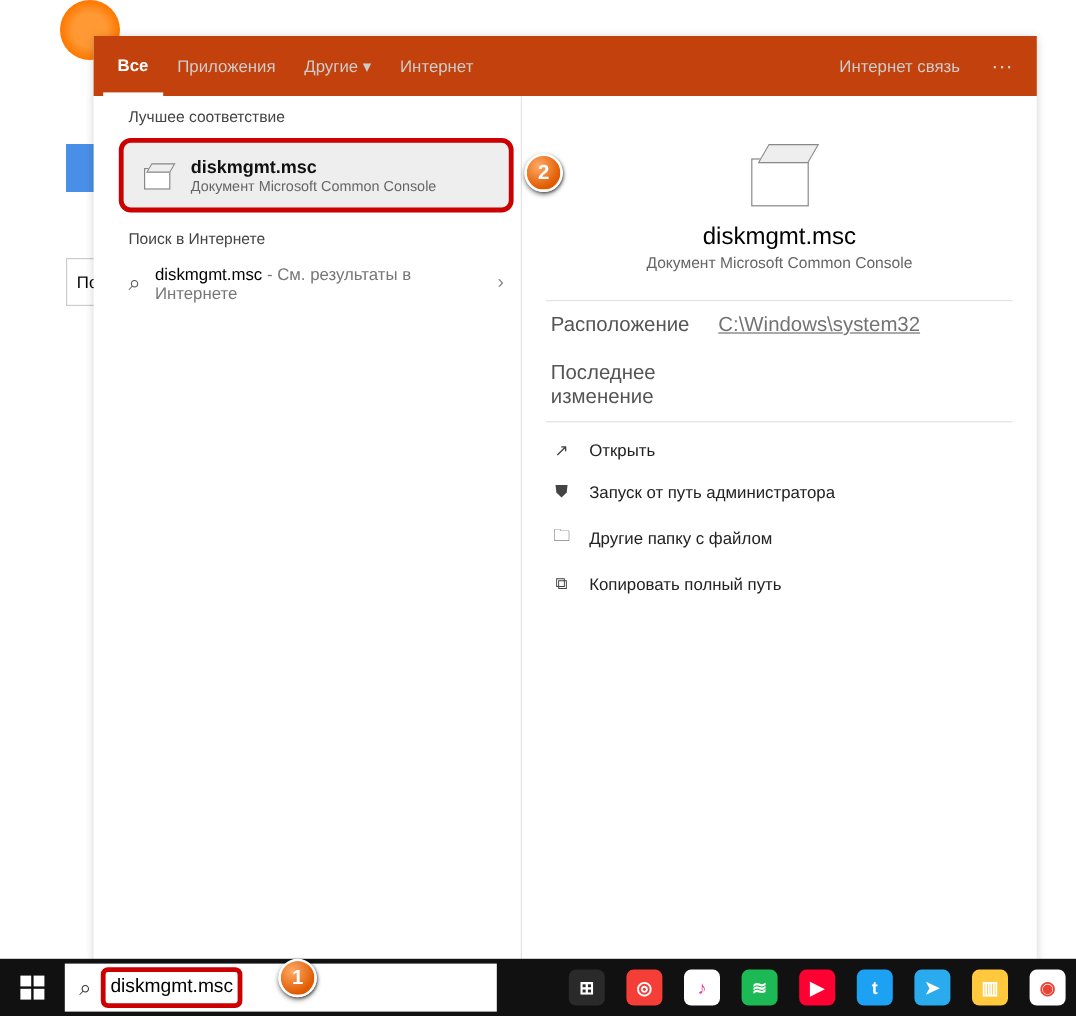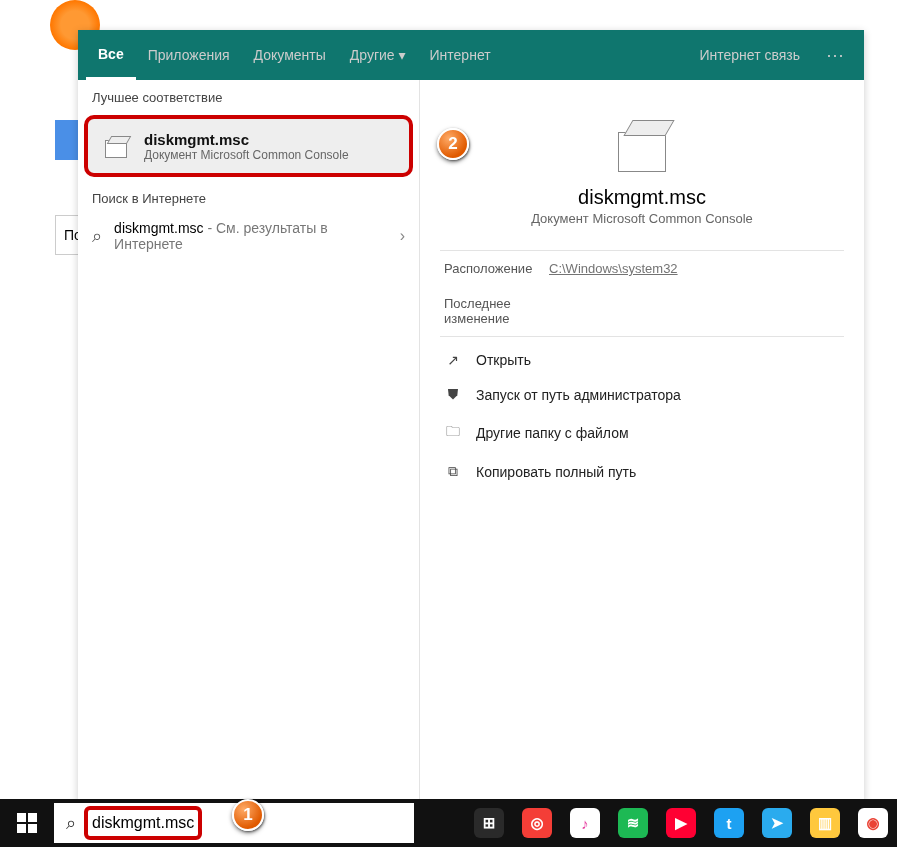--- a/index.html
+++ b/index.html
@@ -4,28 +4,28 @@
 <style>
 * { margin: 0; padding: 0; box-sizing: border-box; font-family: "Segoe UI", Arial, sans-serif; }
 body { width: 897px; height: 847px; background: #fff; position: relative; overflow: hidden; }
 
 .bg-top { position: absolute; left: 50px; top: 0; width: 50px; height: 50px; background: radial-gradient(circle, #ff9933 40%, #ff7700 70%); border-radius: 50%; }
 .bg-blue { position: absolute; left: 55px; top: 120px; width: 25px; height: 40px; background: #4A8FE7; }
 .bg-search { position: absolute; left: 55px; top: 215px; width: 30px; height: 40px; background: #fff; border: 1px solid #ccc; display: flex; align-items: center; padding-left: 8px; font-size: 14px; }
 
 .search-panel { position: absolute; left: 78px; top: 30px; width: 786px; height: 772px; background: #fff; box-shadow: 0 2px 8px rgba(0,0,0,0.2); display: flex; flex-direction: column; }
 
-.tabs { background: #0f766e; height: 50px; display: flex; align-items: center; padding: 0 8px; color: #ccc; font-size: 14px; }
+.tabs { background: #c2410c; height: 50px; display: flex; align-items: center; padding: 0 8px; color: #ccc; font-size: 14px; }
 .tab { padding: 0 12px; height: 50px; display: flex; align-items: center; cursor: pointer; }
 .tab.active { color: #fff; border-bottom: 3px solid #fff; font-weight: 600; }
 .tabs-spacer { flex: 1; }
 .tabs-right { padding: 0 14px; font-size: 14px; }
 .more-dots { font-size: 18px; padding: 0 12px; }
 
-.panel-body { flex: 1; display: flex; }
+.panel-body { flex: 1; display: flex; padding-left: 15px; }
 
 .left-col { width: 341px; display: flex; flex-direction: column; }
 .section-header { padding: 10px 14px 6px; font-size: 13px; color: #444; }
 
 .best-match { margin: 4px 6px; padding: 10px 10px; display: flex; align-items: center; gap: 12px; border: 4px solid #CC0000; border-radius: 10px; background: #eee; position: relative; }
 .doc-icon { width: 34px; height: 34px; display: flex; align-items: center; justify-content: center; }
 .cube-icon { width: 28px; height: 24px; position: relative; }
 .cube-icon::before { content: ""; position: absolute; left: 4px; top: 6px; width: 20px; height: 16px; background: #fff; border: 1px solid #888; }
 .cube-icon::after { content: ""; position: absolute; left: 8px; top: 2px; width: 18px; height: 6px; background: #eee; border: 1px solid #888; transform: skewX(-30deg); }
 .bm-title { font-size: 15px; font-weight: 600; color: #111; }
@@ -38,21 +38,21 @@
 .chev { color: #888; font-size: 16px; }
 
 .right-col { flex: 1; border-left: 1px solid #e3e3e3; padding: 20px 0 0; display: flex; flex-direction: column; }
 .big-icon { align-self: center; margin-top: 18px; }
 .big-icon .cube-icon { width: 64px; height: 56px; }
 .big-icon .cube-icon::before { width: 46px; height: 38px; left: 8px; top: 14px; }
 .big-icon .cube-icon::after { width: 40px; height: 14px; left: 18px; top: 2px; }
 .det-title { text-align: center; font-size: 20px; font-weight: 400; margin-top: 12px; }
 .det-sub { text-align: center; font-size: 13px; color: #666; margin-top: 2px; padding-bottom: 24px; }
 .divider { height: 1px; background: #e3e3e3; margin: 0 20px; }
-.prop-row { display: flex; padding: 10px 24px; font-size: 13px; color: #555; gap: 5px; }
+.prop-row { display: flex; padding: 10px 24px; font-size: 17px; color: #555; gap: 24px; }
 .prop-label { min-width: 100px; }
 .prop-value { color: #737373; text-decoration: underline; cursor: pointer; }
 .actions { padding: 6px 0; }
 .action { display: flex; align-items: center; gap: 14px; padding: 9px 24px; font-size: 14px; color: #222; cursor: pointer; }
 .action-icon { width: 18px; text-align: center; color: #444; font-size: 14px; }
 
 .taskbar { position: absolute; left: 0; bottom: 0; width: 897px; height: 48px; background: #111; display: flex; align-items: center; }
 .start-btn { width: 54px; height: 48px; display: flex; align-items: center; justify-content: center; cursor: pointer; }
 .win-logo { width: 20px; height: 20px; display: grid; grid-template-columns: 1fr 1fr; grid-template-rows: 1fr 1fr; gap: 2px; }
 .win-logo span { background: #fff; }
@@ -71,21 +71,20 @@
 
 <div class="bg-top"></div>
 <div class="bg-blue"></div>
 <div class="bg-search">По</div>
 
 <div class="search-panel">
 
   <div class="tabs">
     <div class="tab active">Все</div>
     <div class="tab">Приложения</div>
-    <div class="tab">Документы</div>
     <div class="tab">Другие ▾</div>
     <div class="tab">Интернет</div>
     <div class="tabs-spacer"></div>
     <div class="tabs-right">Интернет связь</div>
     <div class="more-dots">···</div>
   </div>
 
   <div class="panel-body">
     <div class="left-col">
       <div class="section-header">Лучшее соответствие</div>

